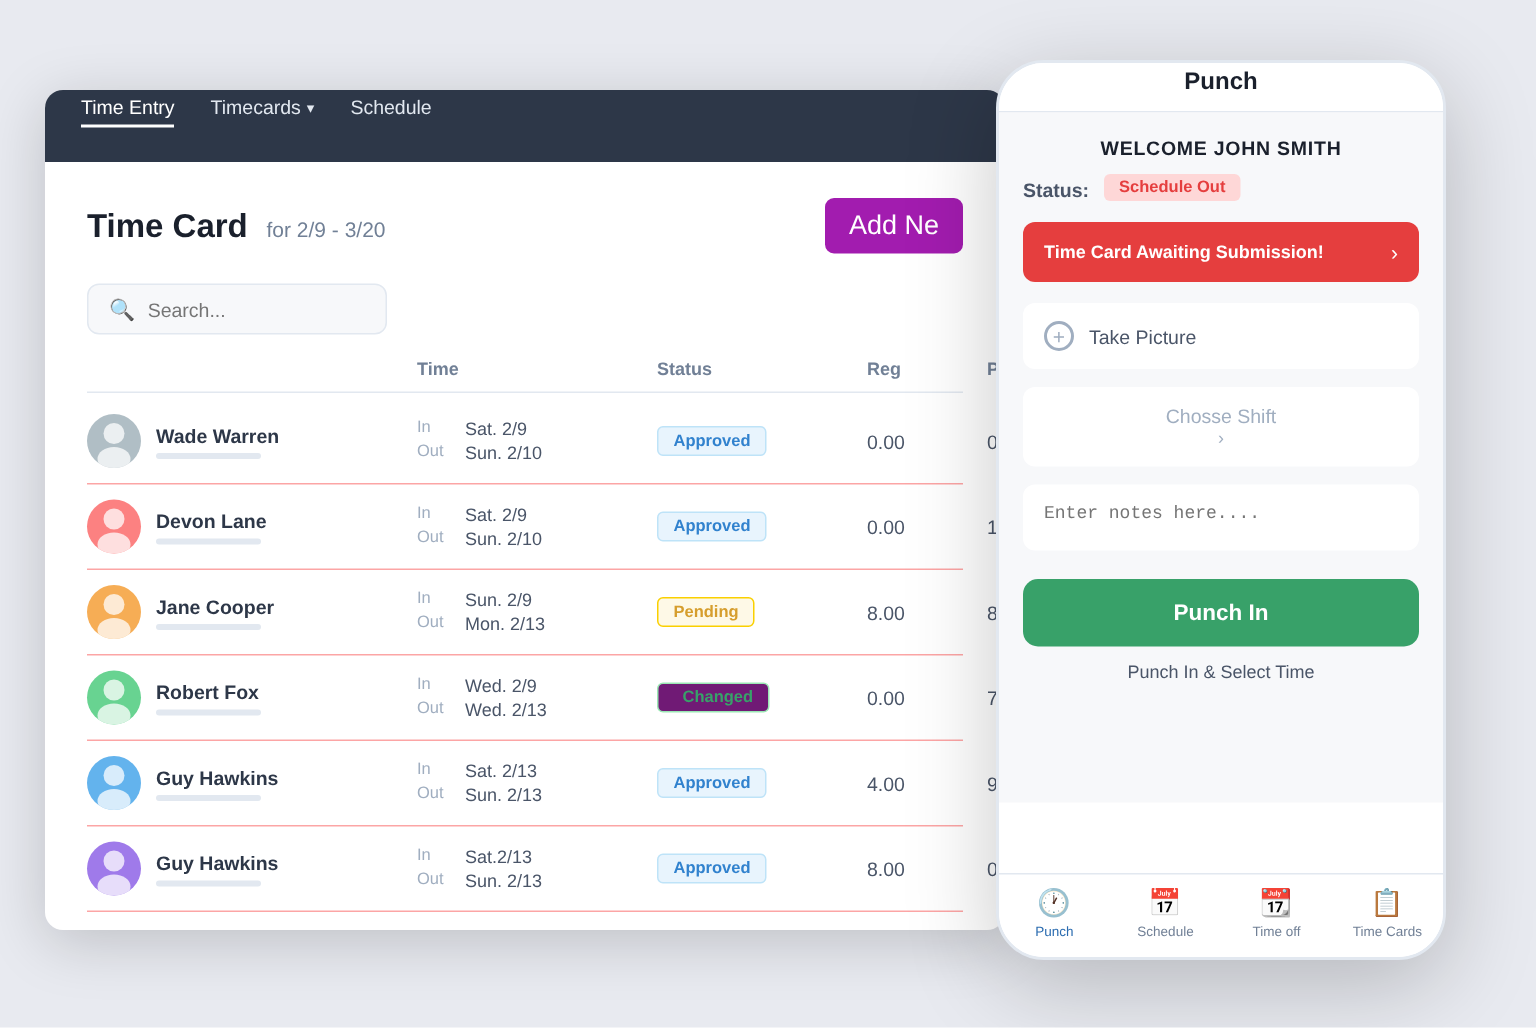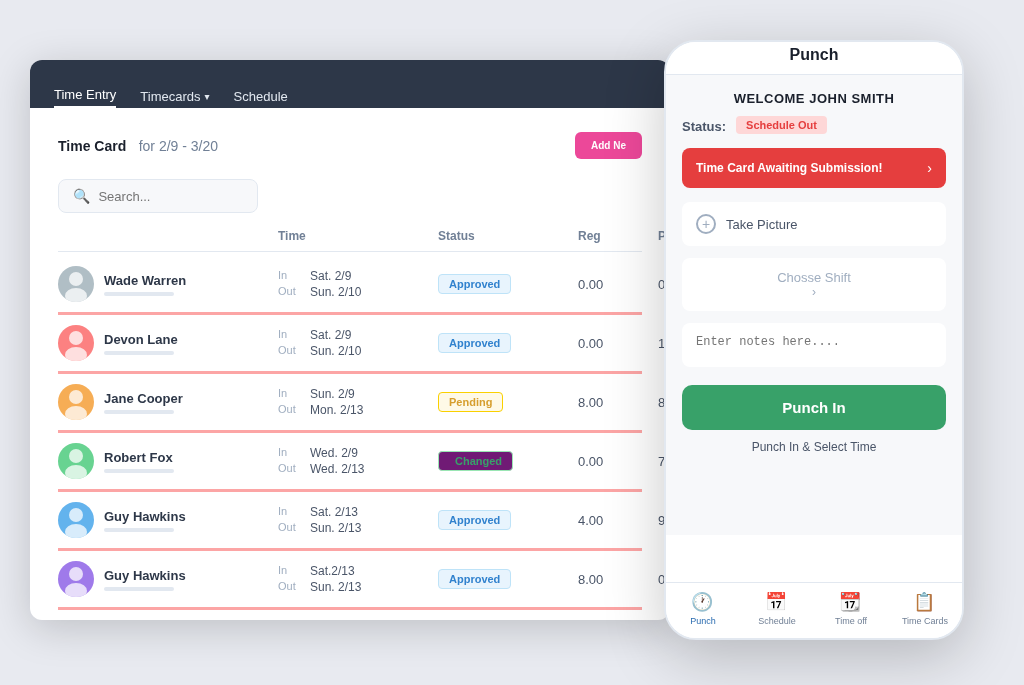--- a/index.html
+++ b/index.html
@@ -26,21 +26,21 @@
       left: 30px;
       top: 60px;
       overflow: hidden;
     }
 
     .app-nav {
       background: #2d3748;
       padding: 0 24px;
       height: 48px;
       display: flex;
-      align-items: flex-end;
+      align-items: flex-start;
       gap: 24px;
     }
 
     .nav-item {
       color: #e2e8f0;
       font-size: 13px;
       font-weight: 500;
       cursor: pointer;
       display: flex;
       align-items: center;
@@ -62,40 +62,40 @@
     }
 
     .timecard-header {
       display: flex;
       align-items: center;
       justify-content: space-between;
       margin-bottom: 20px;
     }
 
     .timecard-title {
-      font-size: 14px;
+      font-size: 22px;
       font-weight: 700;
       color: #1a202c;
     }
 
     .timecard-date {
       font-size: 14px;
       font-weight: 400;
       color: #718096;
       margin-left: 8px;
     }
 
     .add-new-btn {
-      background: #ec4899;
+      background: #a21caf;
       color: #fff;
       border: none;
       border-radius: 6px;
       padding: 8px 16px;
-      font-size: 10px;
-      font-weight: 700;
+      font-size: 18px;
+      font-weight: 400;
       cursor: pointer;
     }
 
     .search-bar {
       display: flex;
       align-items: center;
       gap: 8px;
       background: #f7f8fa;
       border: 1px solid #e2e8f0;
       border-radius: 8px;
@@ -130,21 +130,21 @@
       font-size: 12px;
       font-weight: 700;
       color: #718096;
       text-transform: none;
     }
 
     .table-row {
       display: grid;
       grid-template-columns: 220px 160px 140px 80px 80px;
       padding: 10px 0;
-      border-bottom: 3px solid #fca5a5;
+      border-bottom: 1px solid #fca5a5;
       align-items: center;
     }
 
     .employee-cell {
       display: flex;
       align-items: center;
       gap: 10px;
     }
 
     .avatar {

